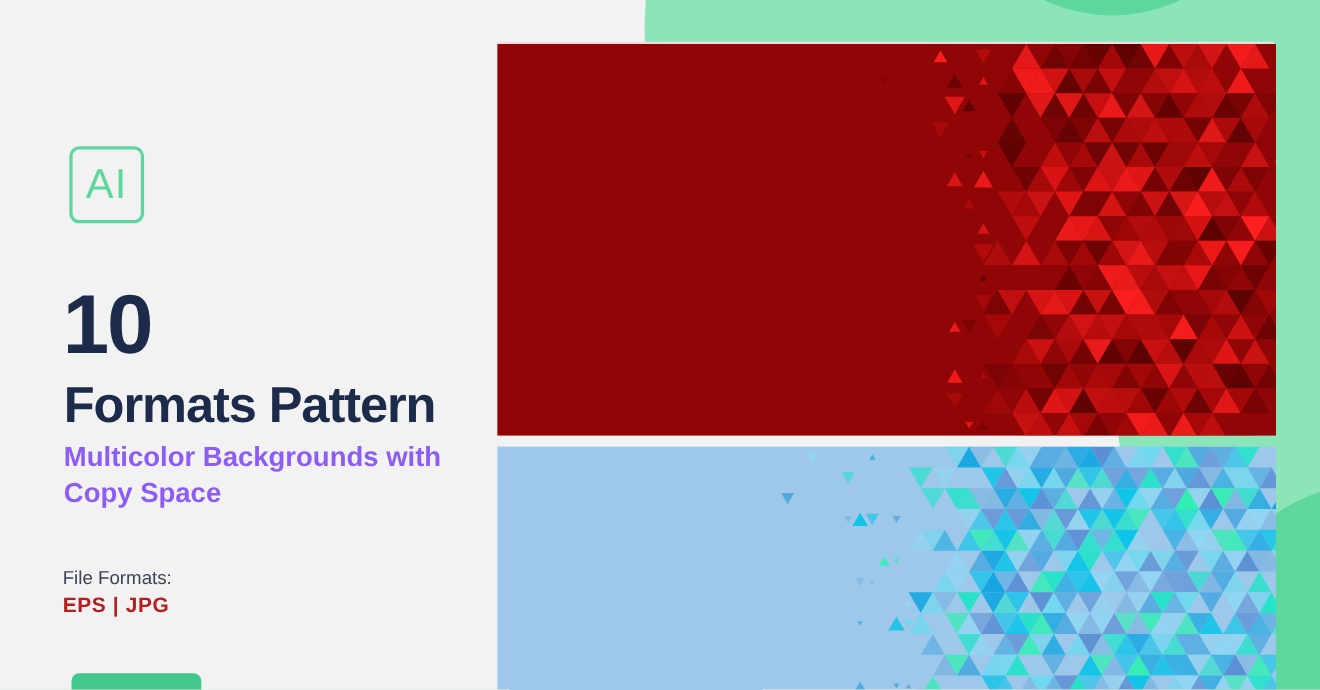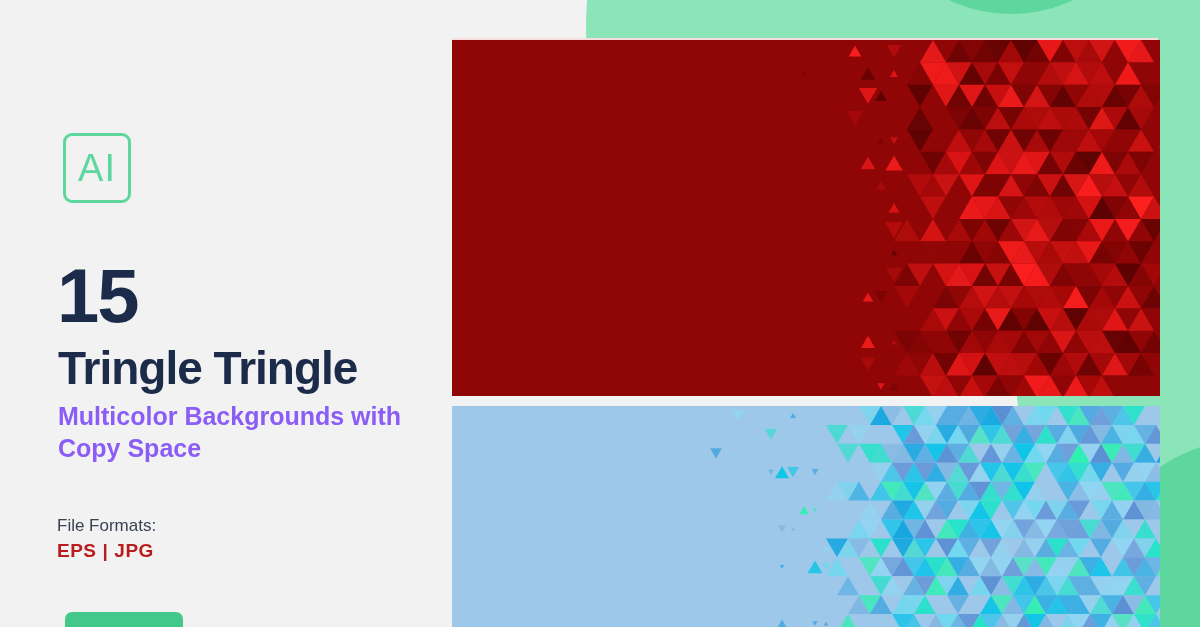--- a/index.html
+++ b/index.html
@@ -1021,22 +1021,22 @@
         <polygon points="726,245.95999999999998 748,245.95999999999998 737,264.88" fill="#17a7e0" opacity="0.83"></polygon>
       </svg>
   </div>
 
   <div id="info-panel">
 
     <div id="ai-badge">
       <span class="ai-text">AI</span>
     </div>
 
-    <div id="headline-count">15</div>
-    <div id="headline-title">Tringle Tringle</div>
+    <div id="headline-count">10</div>
+    <div id="headline-title">Formats Pattern</div>
     <div id="headline-sub">Multicolor Backgrounds with Copy Space</div>
 
     <div id="formats-label">File Formats:</div>
     <div id="formats-value">
       <span>EPS</span><span class="sep">|</span><span>JPG</span>
     </div>
 
     <button id="cta-button"></button>
   </div>
 

